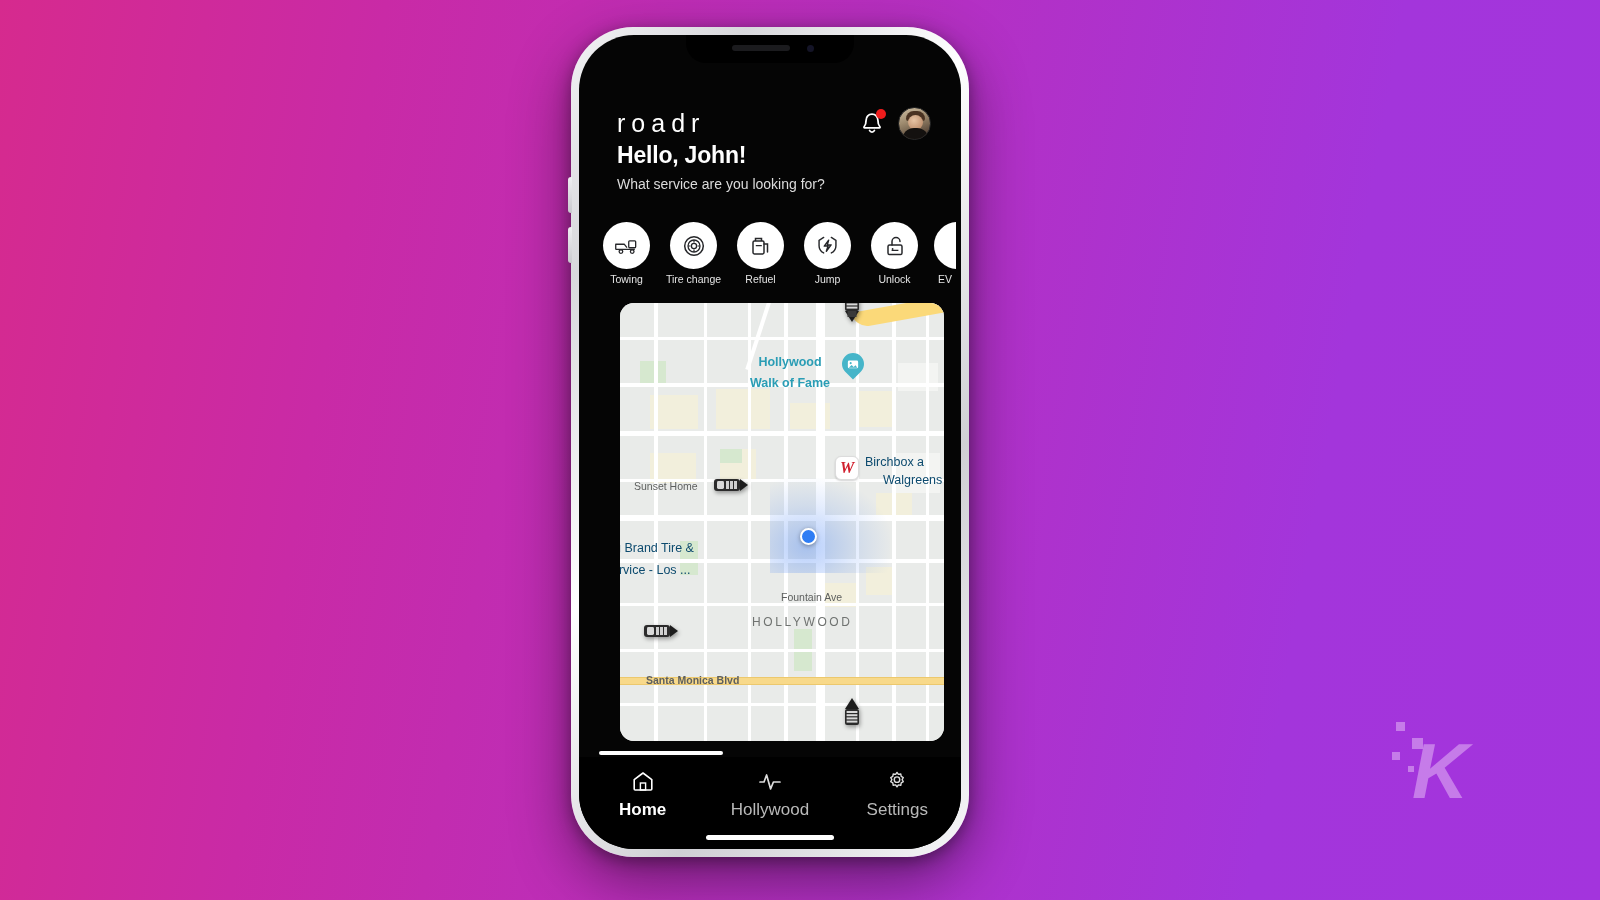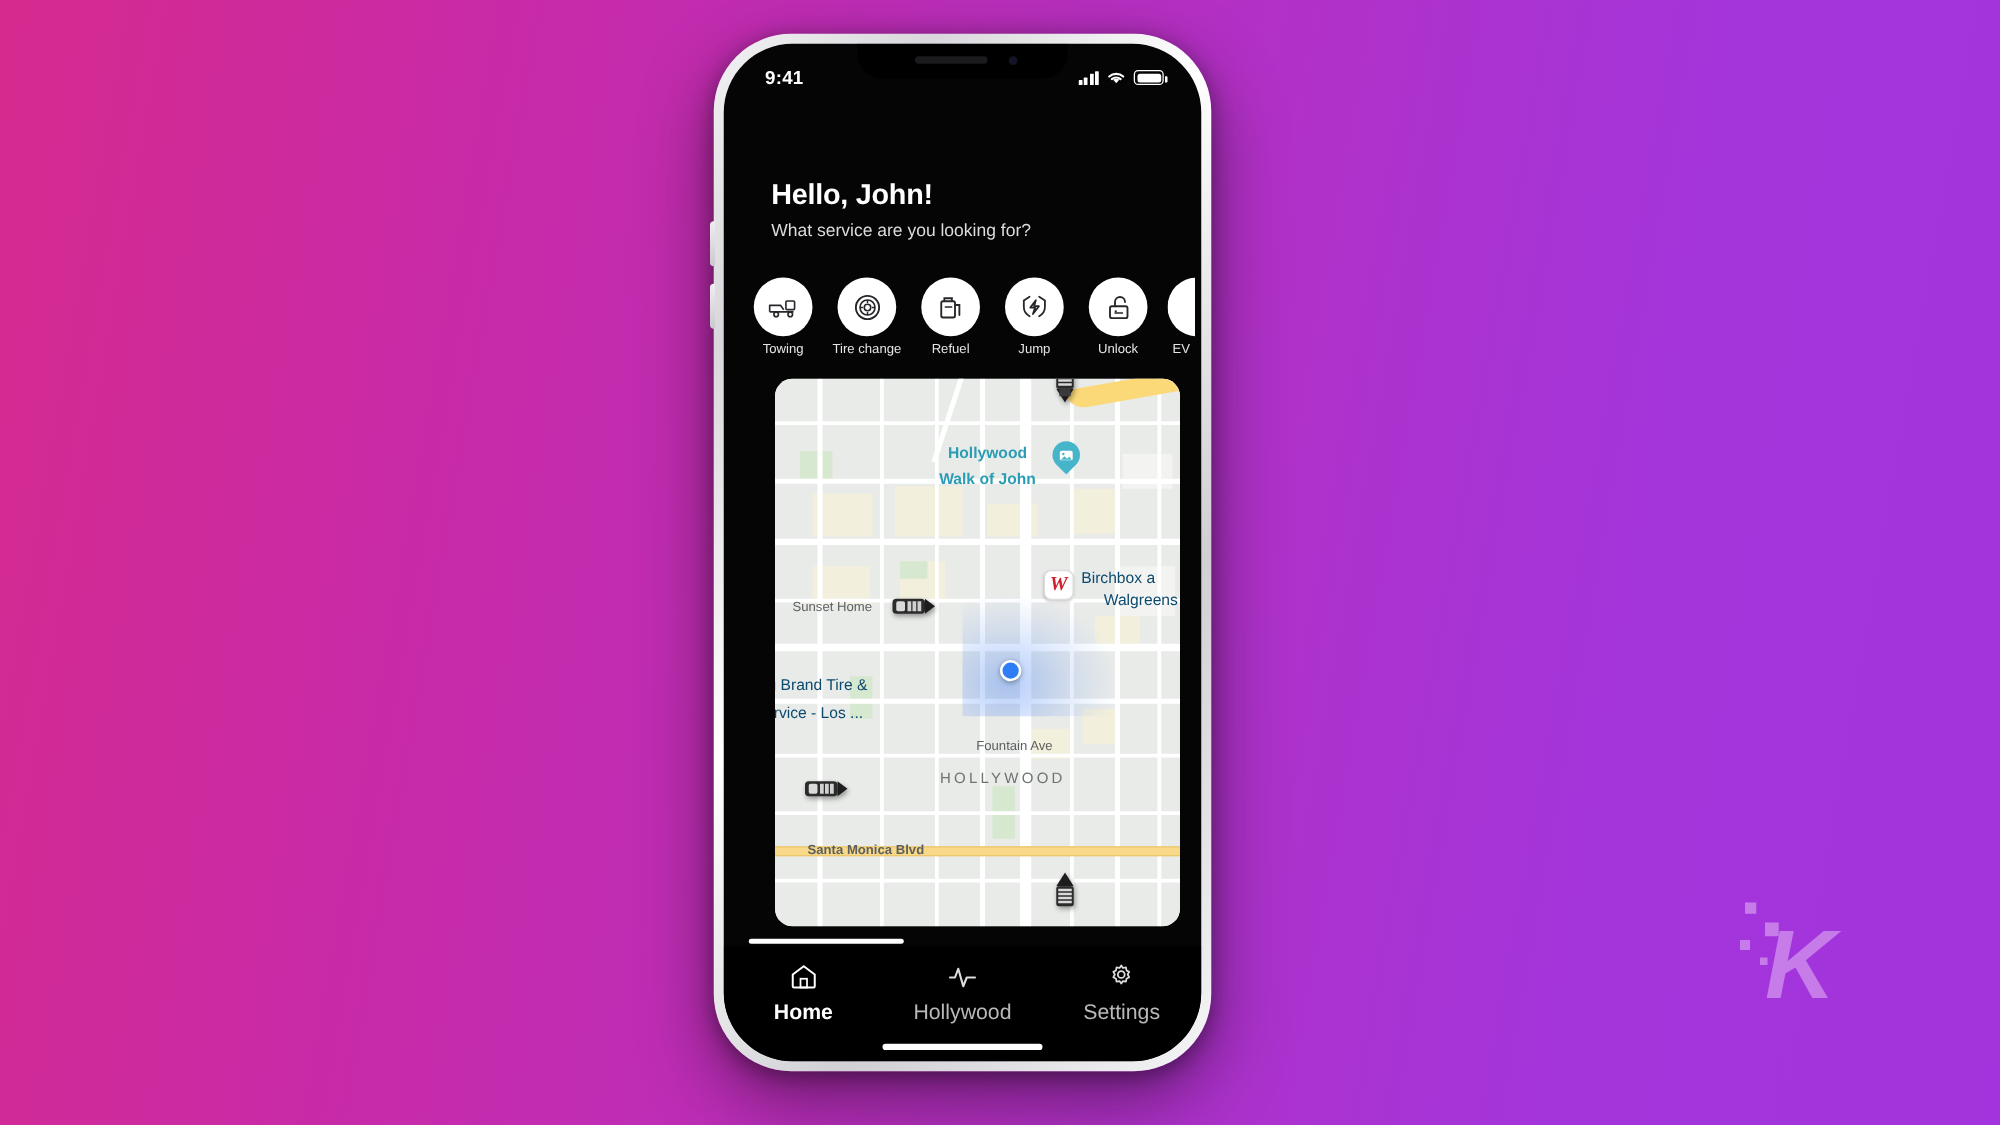--- a/index.html
+++ b/index.html
@@ -166,40 +166,38 @@
 </div>
 
 <div id="phone">
  <div id="screen">
 
   <div id="notch">
     <span class="speaker"></span>
     <span class="cam"></span>
   </div>
 
-  <div id="statusbar">
-    <span class="time">9:41</span>
-    <span class="right">
-      <span class="bars">
-            <i></i>
-            <i></i>
-            <i></i>
-            <i></i>
-          </span>
-      <svg width="16" height="12" viewBox="0 0 16 12">
-        <path d="M8 10.6 L10.4 7.8 A3.6 3.6 0 0 0 5.6 7.8 Z" fill="#fff"></path>
-        <path d="M2.4 5.2 A8.4 8.4 0 0 1 13.6 5.2" stroke="#fff" stroke-width="1.7" fill="none" stroke-linecap="round"></path>
-        <path d="M4.5 7.3 A5.3 5.3 0 0 1 11.5 7.3" stroke="#fff" stroke-width="1.7" fill="none" stroke-linecap="round"></path>
-      </svg>
-      <span class="batt">
-            <i></i>
-          </span>
+
+  <div id="apphead">
+    <span id="logo">roadr</span>
+    <span id="headright">
+      <span id="bell">
+        <svg width="24" height="26" viewBox="0 0 24 26">
+          <path d="M12 3.2c-3.5 0-5.9 2.7-5.9 6.1 0 4.3-1.2 5.6-2 6.5-.35.4-.1 1.1.5 1.1h14.8c.6 0 .85-.7.5-1.1-.8-.9-2-2.2-2-6.5 0-3.4-2.4-6.1-5.9-6.1z" fill="none" stroke="#fff" stroke-width="1.8" stroke-linejoin="round"></path>
+          <path d="M9.6 19.5a2.6 2.6 0 0 0 4.8 0" fill="none" stroke="#fff" stroke-width="1.8" stroke-linecap="round"></path>
+        </svg>
+        <span class="dot"></span>
+      </span>
+      <span id="avatar">
+        <span class="hair"></span>
+        <span class="face"></span>
+        <span class="body"></span>
+      </span>
     </span>
   </div>
-
 
   <div id="greeting">
     <div class="hello">Hello, John!</div>
     <div class="sub">What service are you looking for?</div>
   </div>
 
   <div id="services">
 
     <div class="svc">
       <span class="circ">
@@ -316,21 +314,21 @@
 
     <div class="pin" style="left:222px; top:50px;">
       <span class="head"></span>
       <svg class="ic" viewBox="0 0 14 14">
             <rect x="1" y="3" width="12" height="9" rx="1.6" fill="#fff"></rect>
             <circle cx="4.3" cy="6" r="1.2" fill="#46b5c9"></circle>
             <path d="M2 11.5l3.4-3.4 2.4 2.4 2.1-2 2.1 3z" fill="#46b5c9"></path>
           </svg>
     </div>
     <div class="mlabel poi" style="left:120px; top:52px; width:100px;">Hollywood</div>
-    <div class="mlabel poi" style="left:110px; top:73px; width:120px;">Walk of John</div>
+    <div class="mlabel poi" style="left:110px; top:73px; width:120px;">Walk of Fame</div>
 
     <div class="wbadge" style="left:215px; top:153px;">
       <span>W</span>
     </div>
     <div class="mlabel biz" style="left:245px; top:152px;">Birchbox a</div>
     <div class="mlabel biz" style="left:263px; top:170px;">Walgreens</div>
 
     <div class="mlabel" style="left:14px; top:177px;">Sunset Home</div>
     <div class="mlabel" style="left:161px; top:273px;margin-top:15px;">Fountain Ave</div>
     <div class="mlabel" style="left:26px;  top:371px;font-weight:bold;">Santa Monica Blvd</div>

